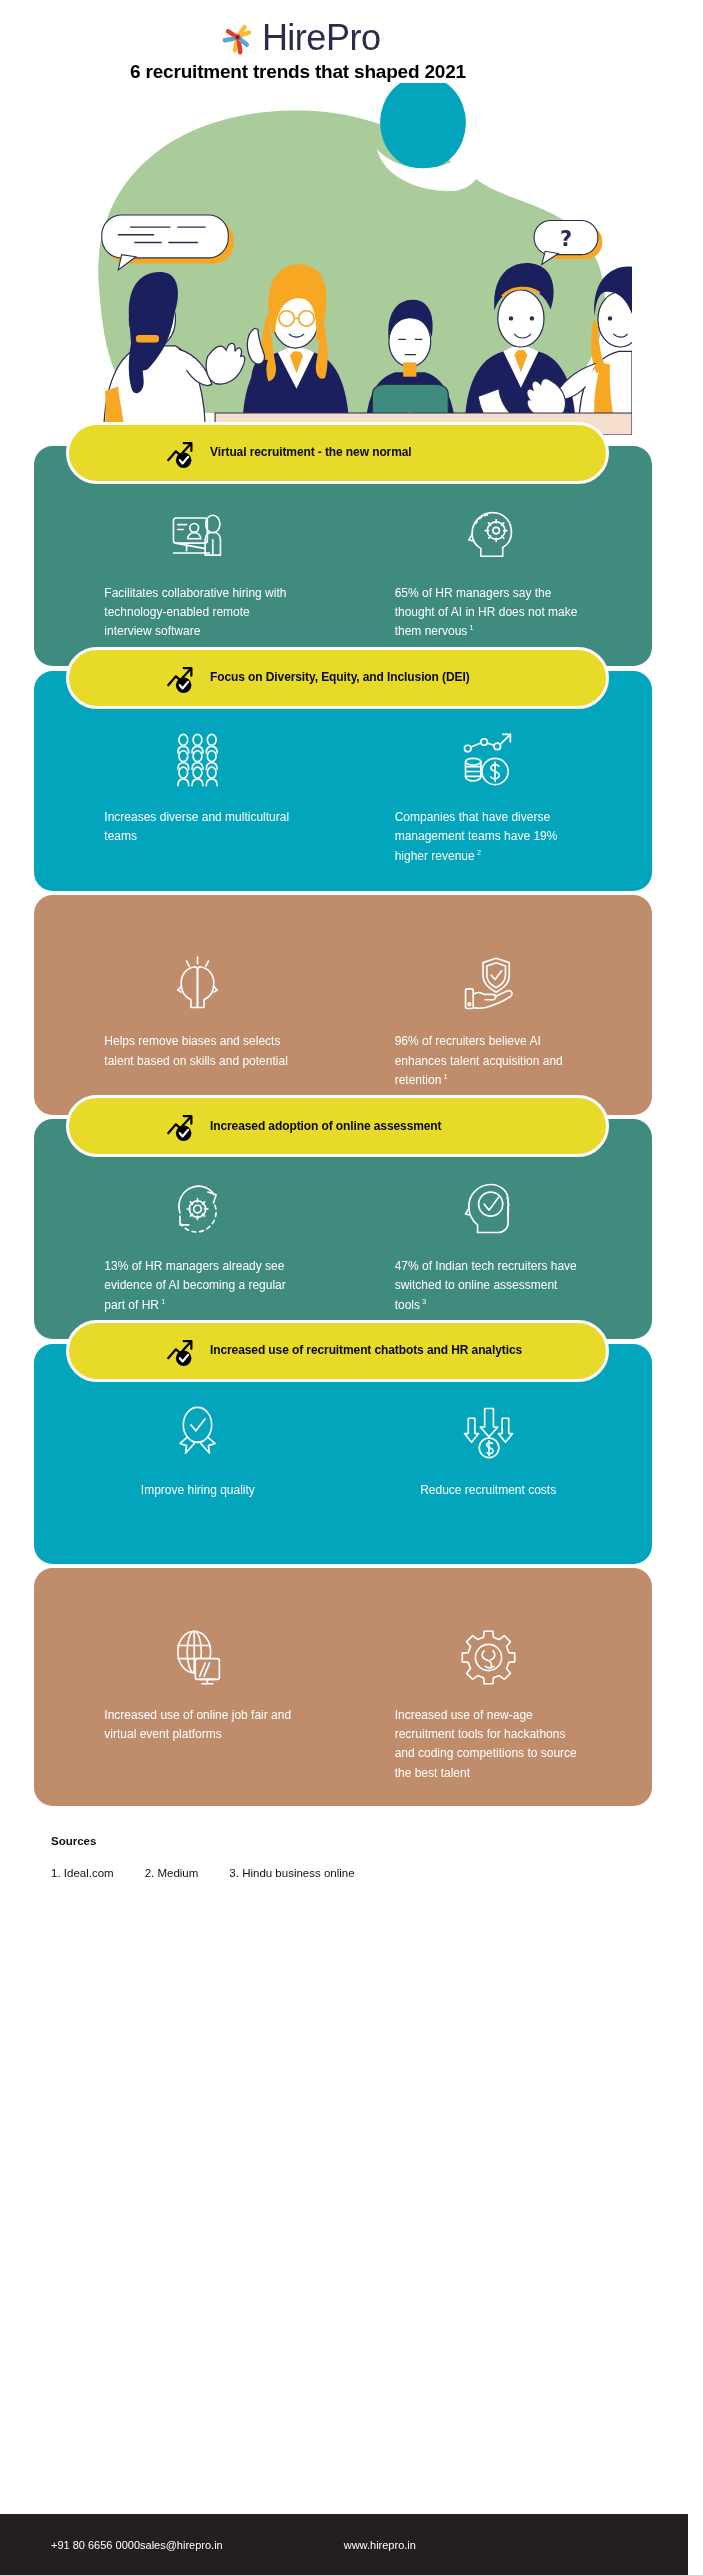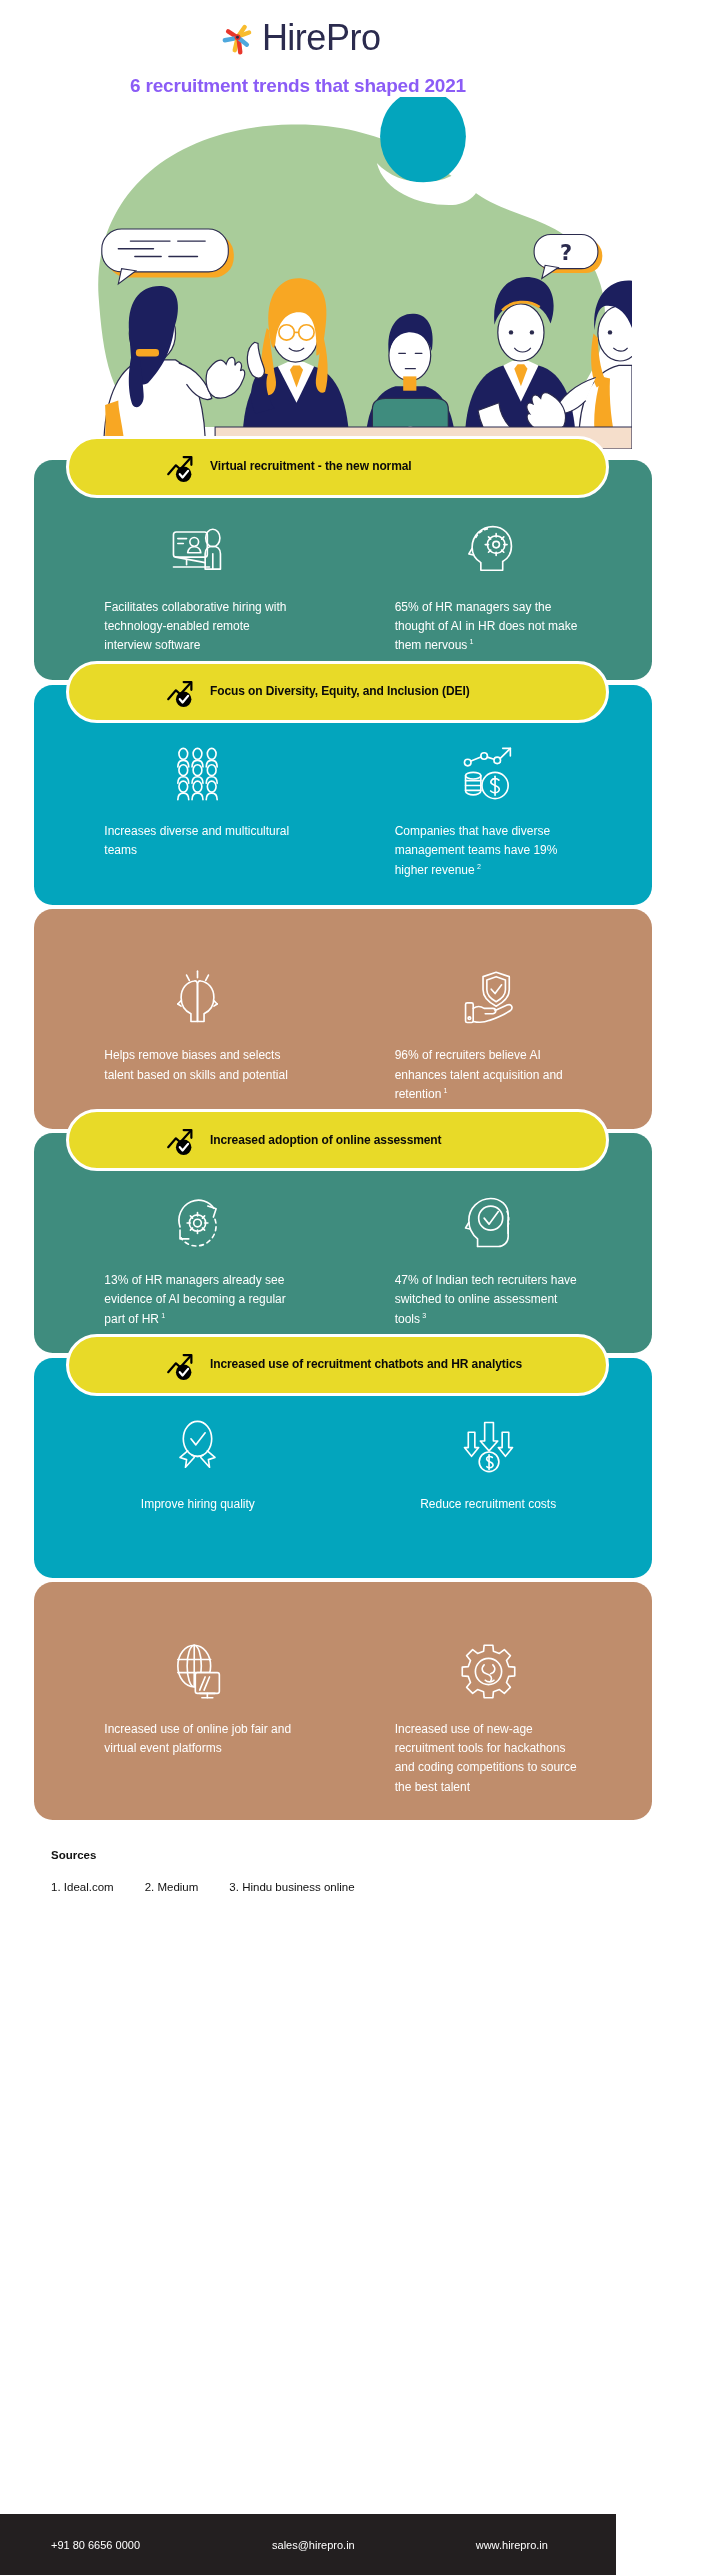--- a/index.html
+++ b/index.html
@@ -15,22 +15,22 @@
   .logo-row {
     display: flex; align-items: center; justify-content: center;
     gap: 3.3px; height: 47px;
   }
   .logo-mark { width: 43px; height: 43px; flex: 0 0 43px; }
   .logo-word {
     font-size: 36px; font-weight: 400; letter-spacing: -0.5px;
     color: #2b2b4e; line-height: 1; font-family: "Liberation Sans", sans-serif;
   }
   .headline {
-    margin-top: 14px; font-size: 19px; font-weight: bold;
-    color: #8b5cf6; letter-spacing: -0.2px;
+    margin-top: 0; font-size: 19px; font-weight: bold;
+    color: #000000; letter-spacing: -0.2px;
   }
 
   
   .hero { width: 704px; height: 363px; position: relative; }
   .hero svg { position: absolute; left: 71px; top: 0; }
 
   
   .cards { width: 696px; padding: 0; }
   .card-block { position: relative; width: 704px; margin-bottom: 4.4px; }
 
@@ -71,26 +71,26 @@
   .col-text sup { font-size: 7.1px; vertical-align: super; margin-left: 2.2px; }
 
   
   .sources { margin: 29px 0 0 51px; }
   .sources-title { font-size: 11.5px; font-weight: bold; color: #111; }
   .sources-list { margin-top: 20px; display: flex; gap: 31px; font-size: 11.5px; color: #111; }
 
   
   .footer {
     position: absolute; left: 0; bottom: 0;
-    width: 616px; height: 62px; background: #231f20;
+    width: 688px; height: 62px; background: #231f20;
     display: flex; align-items: center;
   }
   .footer-item { color: #ffffff; font-size: 11px; }
   .footer-item.f1 { margin-left: 51px; }
-  .footer-item.f2 { margin-left: 132px; }
+  .footer-item.f2 { }
   .footer-item.f3 { margin-left: 121px; }
 </style>
 </head>
 <body>
 
 <div class="header">
   <div class="logo-row">
     <span class="logo-mark">
       <svg viewBox="0 0 78 78" width="43" height="43">
         <g stroke-linecap="round">

